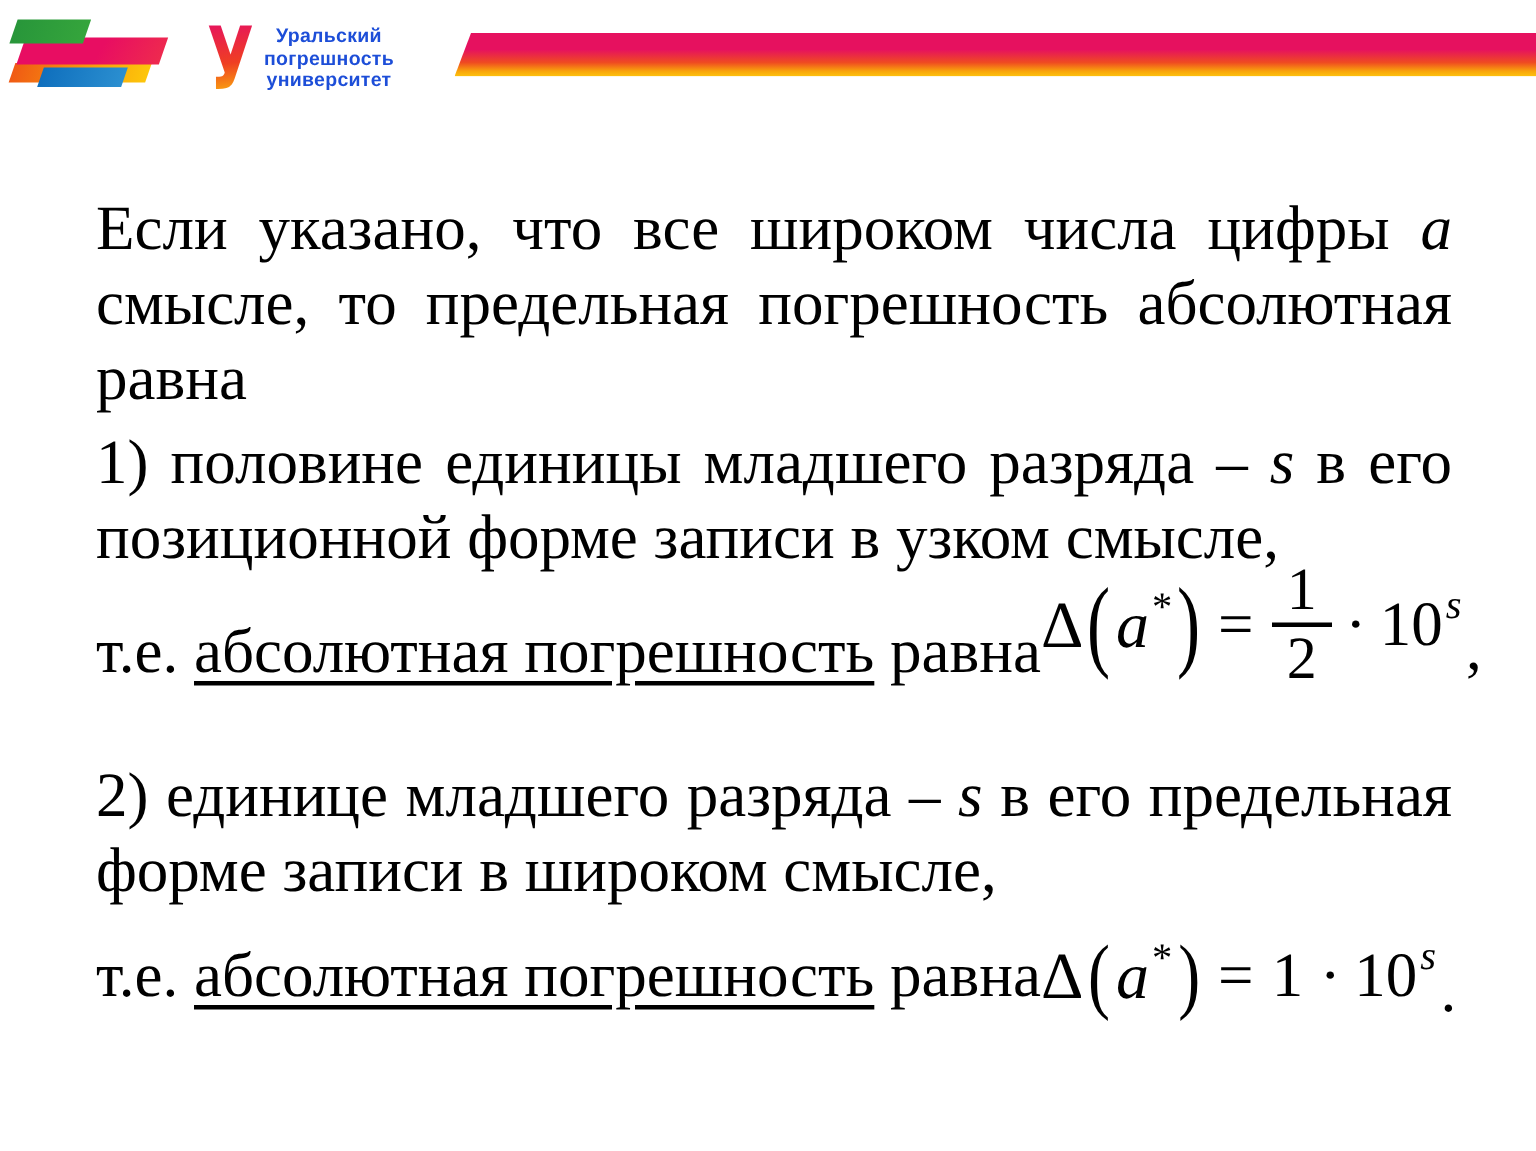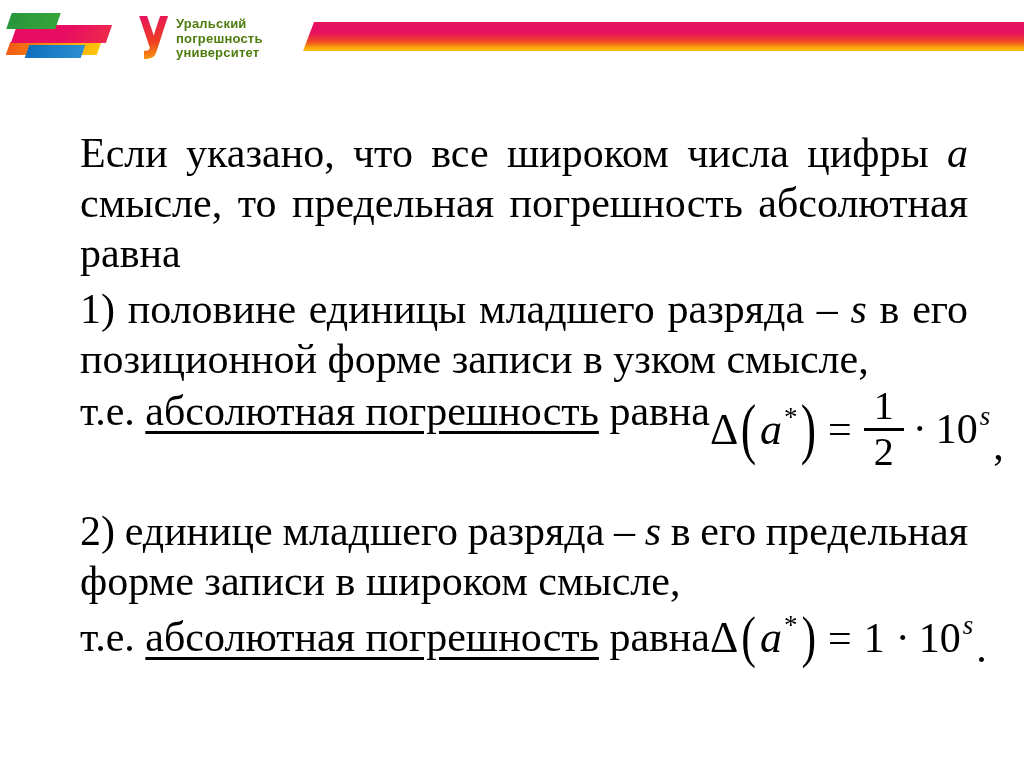--- a/index.html
+++ b/index.html
@@ -19,38 +19,38 @@
 
   .logo-u{position:absolute;left:138px;top:10px;z-index:4;
           font:bold 58px/1 "DejaVu Sans",sans-serif;
           transform:scaleX(0.7);transform-origin:left top;
           color:#ef3f22;
           background:linear-gradient(175deg,#e6125f 8%,#ef3f22 55%,#fdc608 96%);
           -webkit-background-clip:text;background-clip:text;
           -webkit-text-fill-color:transparent;}
   .logo-name{position:absolute;left:176px;top:17px;z-index:4;
              font:bold 13px/14.6px "Liberation Sans",sans-serif;
-             color:#4d7c0f;letter-spacing:0.2px;}
+             color:#1d4ed8;letter-spacing:0.2px;text-align:center;}
 
   .stripe{position:absolute;left:303px;right:0;top:22px;height:29px;
           background:linear-gradient(to bottom,#e6115f 0%,#e6115f 38%,#ef4b21 68%,#f9a50b 88%,#fdc30d 100%);
           clip-path:polygon(11px 0,100% 0,100% 100%,0 100%);}
 
   
   .content{position:absolute;left:0;top:0;width:100%;box-sizing:border-box;
-           padding:128px 56px 0 80px;font-size:42px;}
+           padding:128px 56px 0 64px;font-size:42px;}
   .ln{line-height:50px;}
   .just{display:flex;justify-content:space-between;}
   .it{font-style:italic;}
   .ul{text-decoration:underline;text-decoration-thickness:3px;text-underline-offset:6px;}
 
   .p2{margin-top:6px;}
   .p4{margin-top:46px;}
 
-  .note{display:flex;align-items:flex-start;}
+  .note{display:flex;align-items:flex-end;}
   .note1{height:74px;margin-top:2px;}
   .note2{height:64px;margin-top:6px;}
   .note-text{line-height:50px;white-space:nowrap;}
 
   
   .formula{display:flex;align-items:center;margin-left:auto;white-space:nowrap;}
   .f1{margin-right:-8px;}
   .f2{margin-right:8px;}
   .fd{font-size:44px;margin-right:3px;}
   .paren{display:inline-block;font-size:44px;line-height:1;font-weight:400;}

